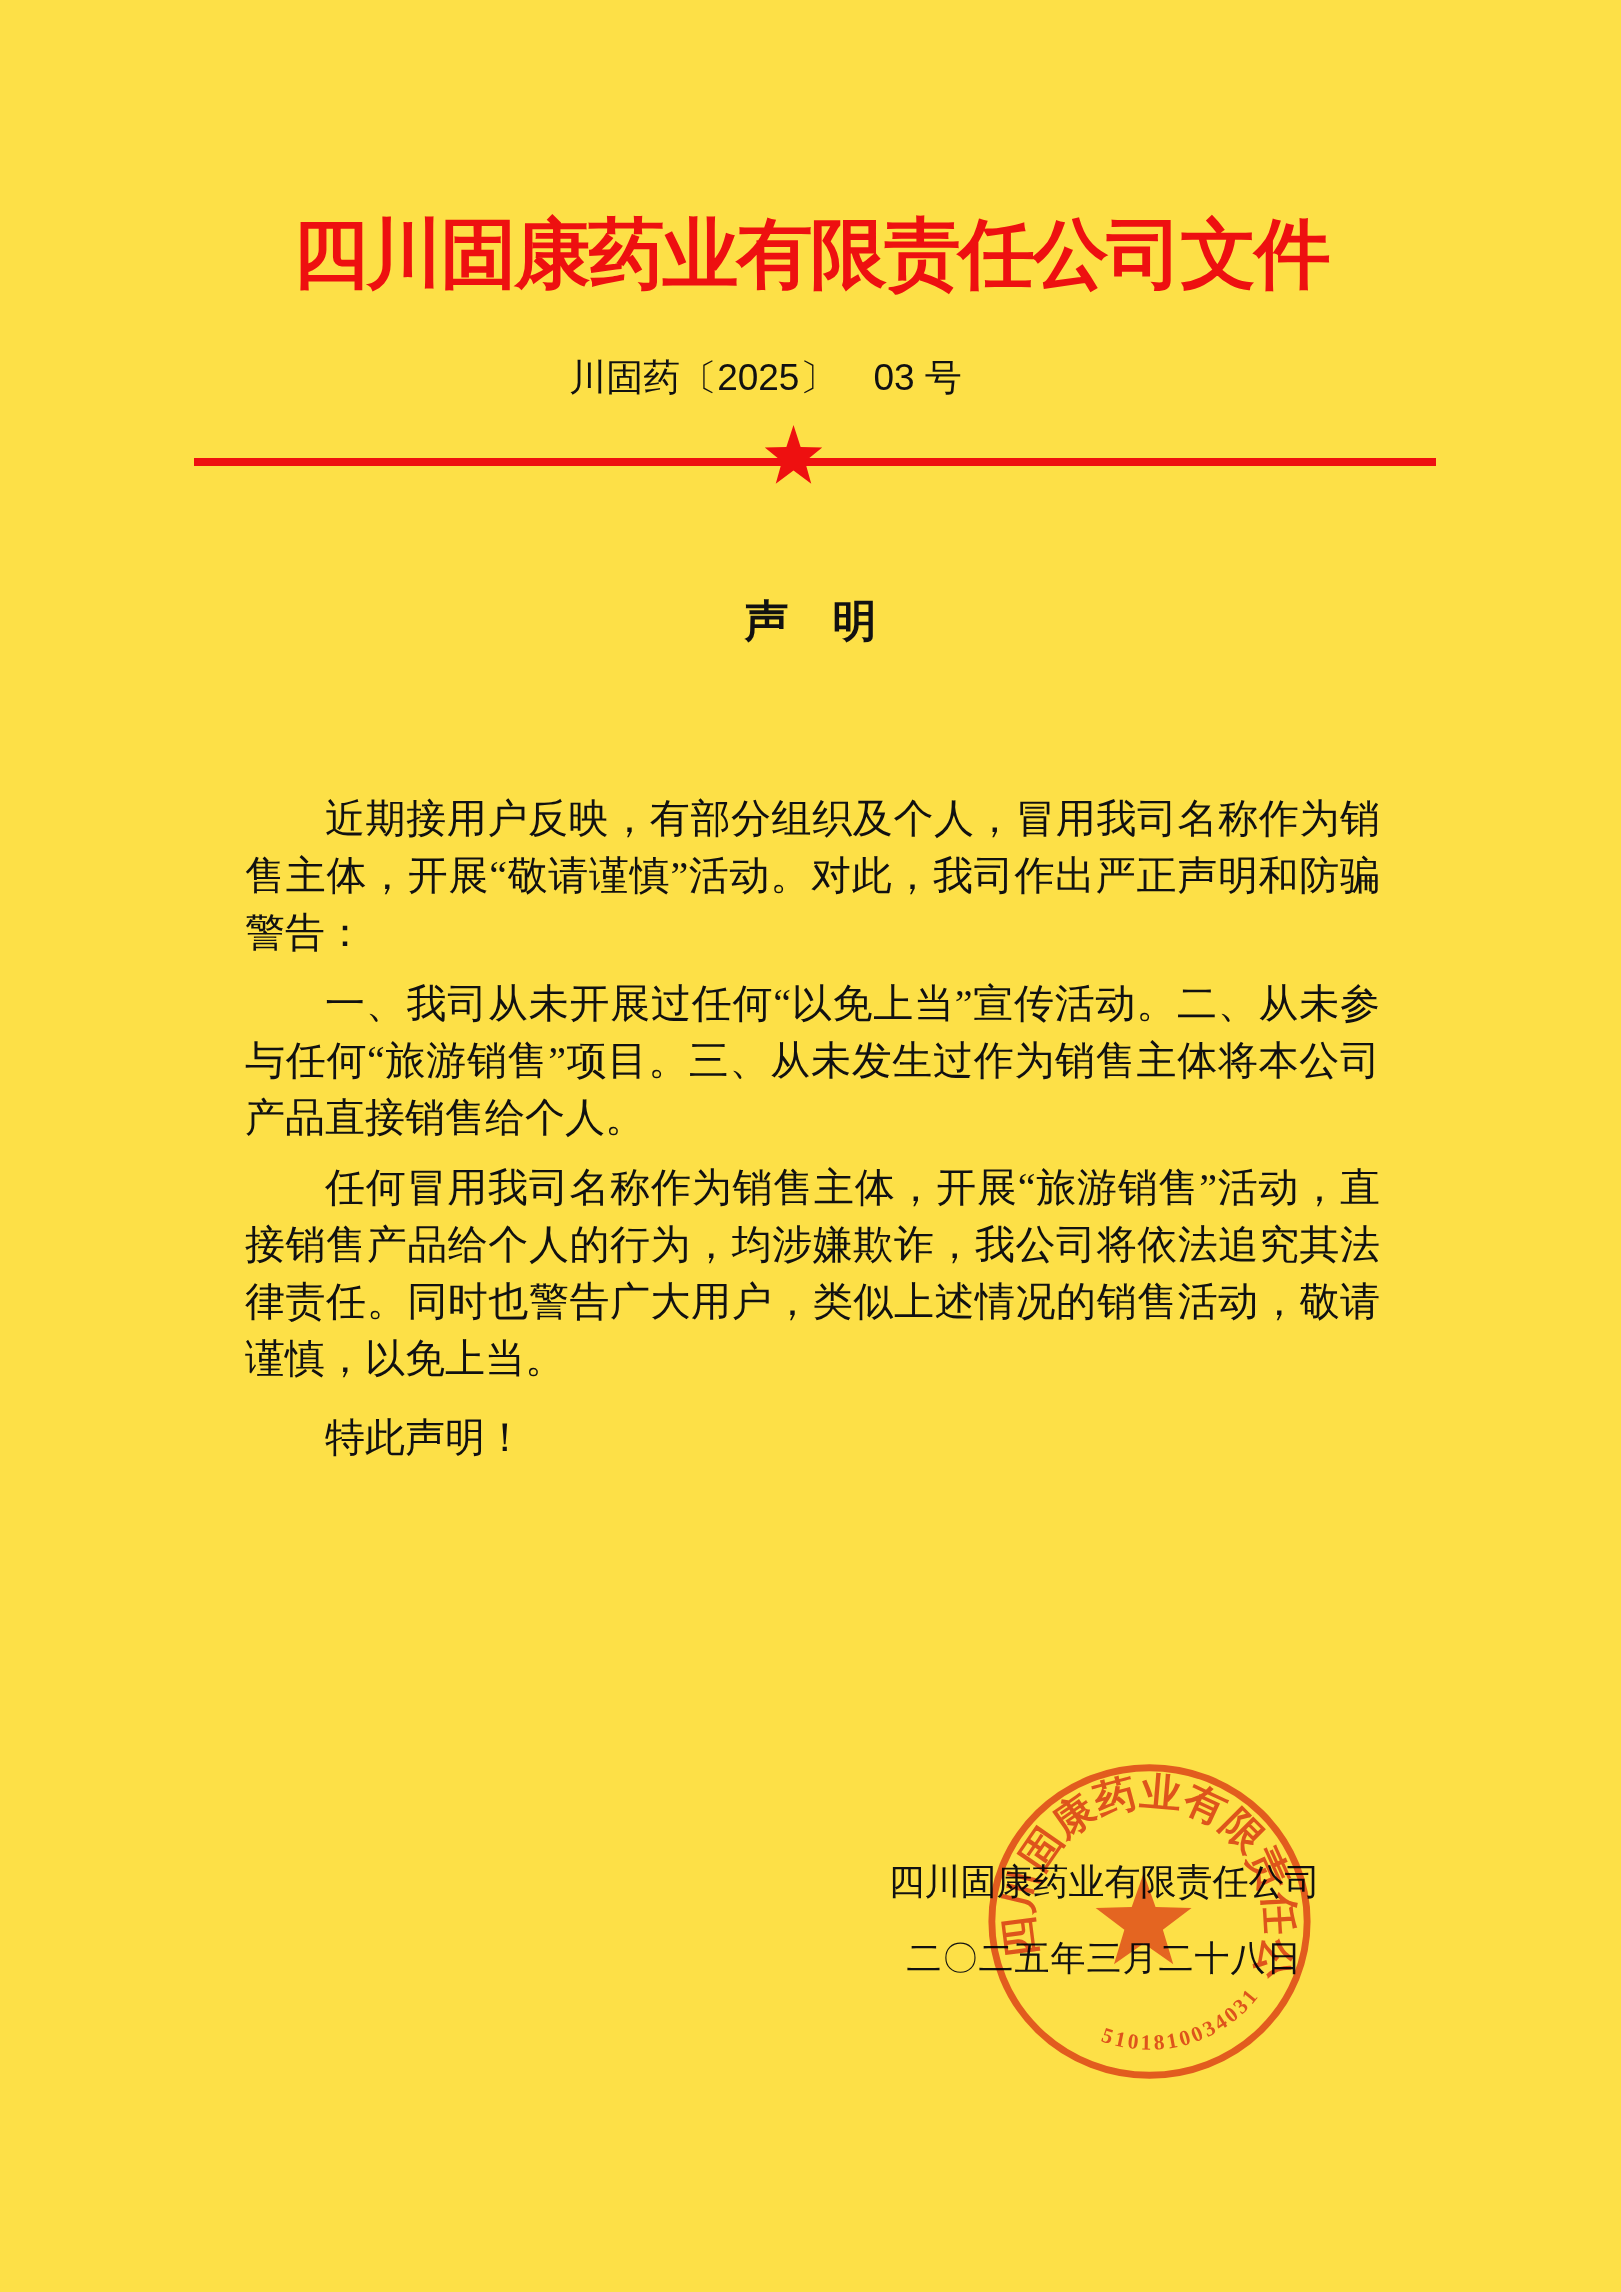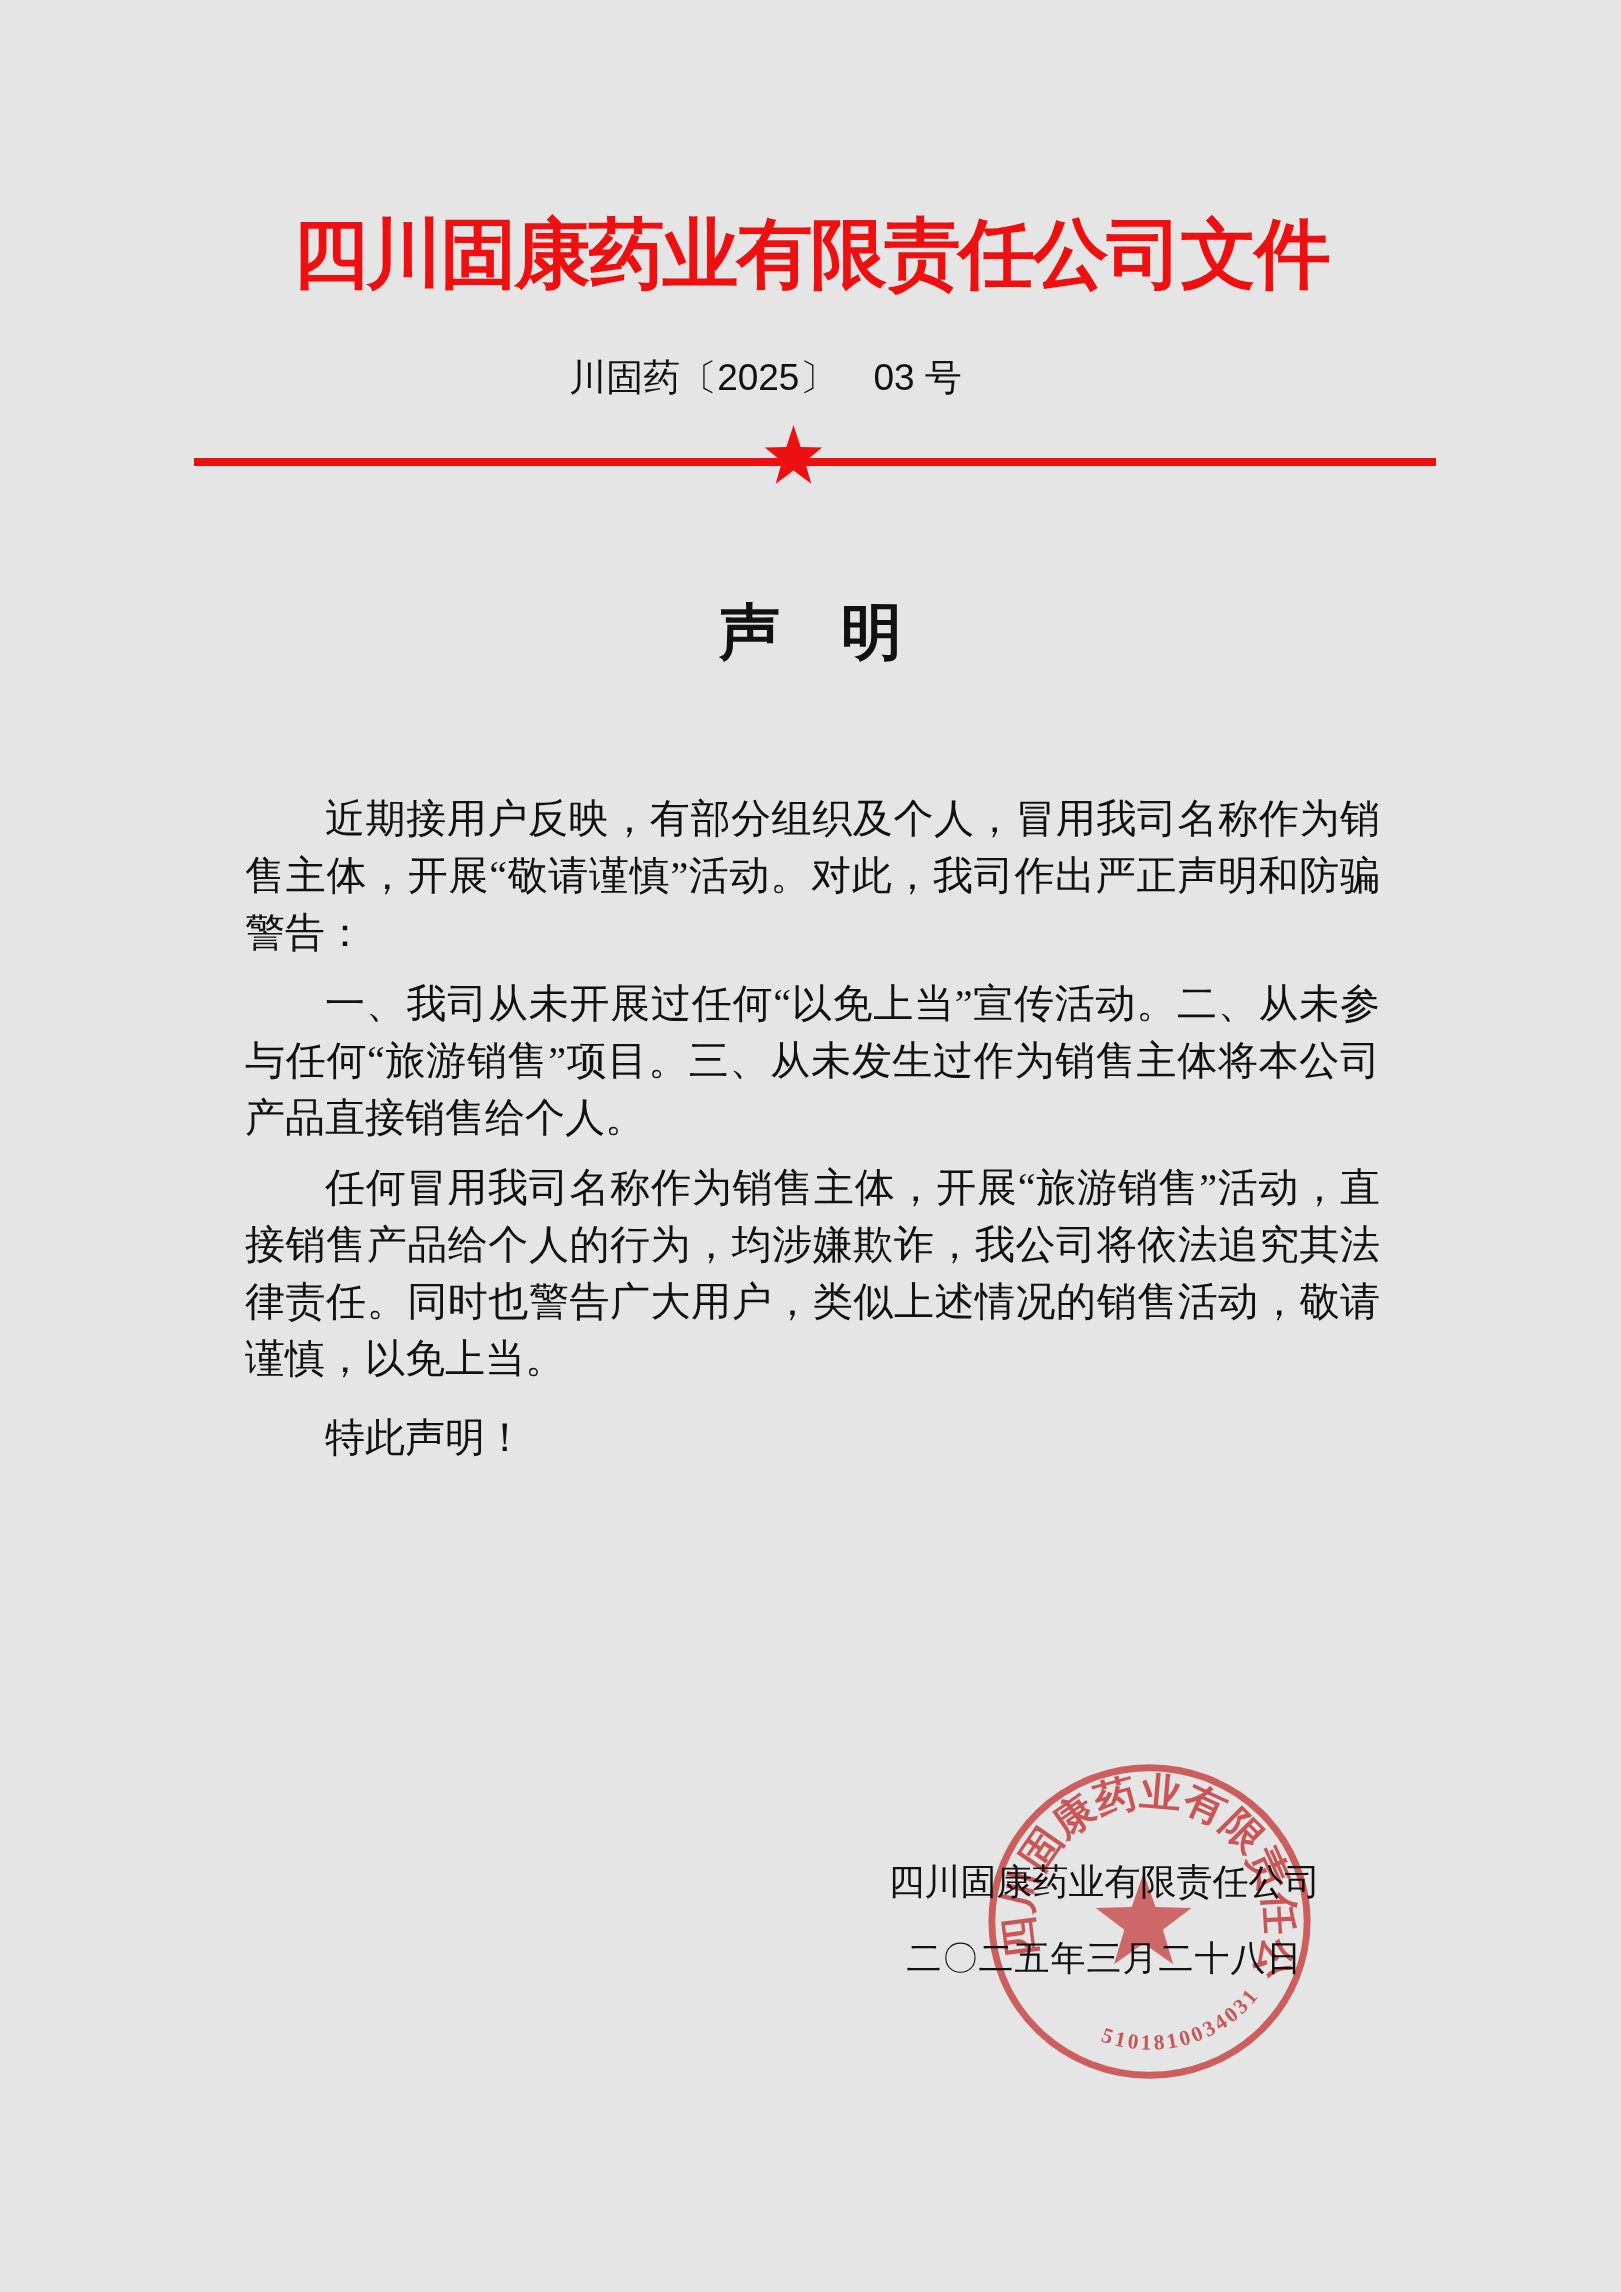--- a/index.html
+++ b/index.html
@@ -1,19 +1,19 @@
 <!DOCTYPE html>
 <html><head>
 <meta charset="utf-8">
 <style>
   html,body{margin:0;padding:0;background:#888;}
   .page{
     position:relative;
     width:1621px;height:2293px;
-    background:#e5e5e5;
+    background:#fde047;
     overflow:hidden;
     margin:0 auto;
     font-family:"Liberation Serif","DejaVu Serif",serif;
   }
   .org-title{
     position:absolute;left:0;top:204px;width:1621px;
     text-align:center;
     font-size:76px;font-weight:bold;
     color:#ee1010;
     letter-spacing:-2px;
@@ -33,21 +33,21 @@
     width:1242px;height:7.8px;
     background:#ee1010;
   }
   .rule-star{
     position:absolute;left:763px;top:424px;
     width:61px;height:67px;
   }
   .doc-title{
     position:absolute;left:0;top:592px;width:1621px;
     text-align:center;
-    font-size:61px;font-weight:bold;color:#111;
+    font-size:44px;font-weight:bold;color:#111;
     font-family:"Liberation Sans","DejaVu Sans",sans-serif;
     white-space:nowrap;
   }
   .body-block{
     position:absolute;left:245px;top:790px;width:1135px;
     font-size:40px;line-height:57px;color:#111;
     text-align:justify;
     font-family:"Liberation Serif","DejaVu Serif",serif;
   }
   .body-block p{margin:0 0 13.7px 0;}

